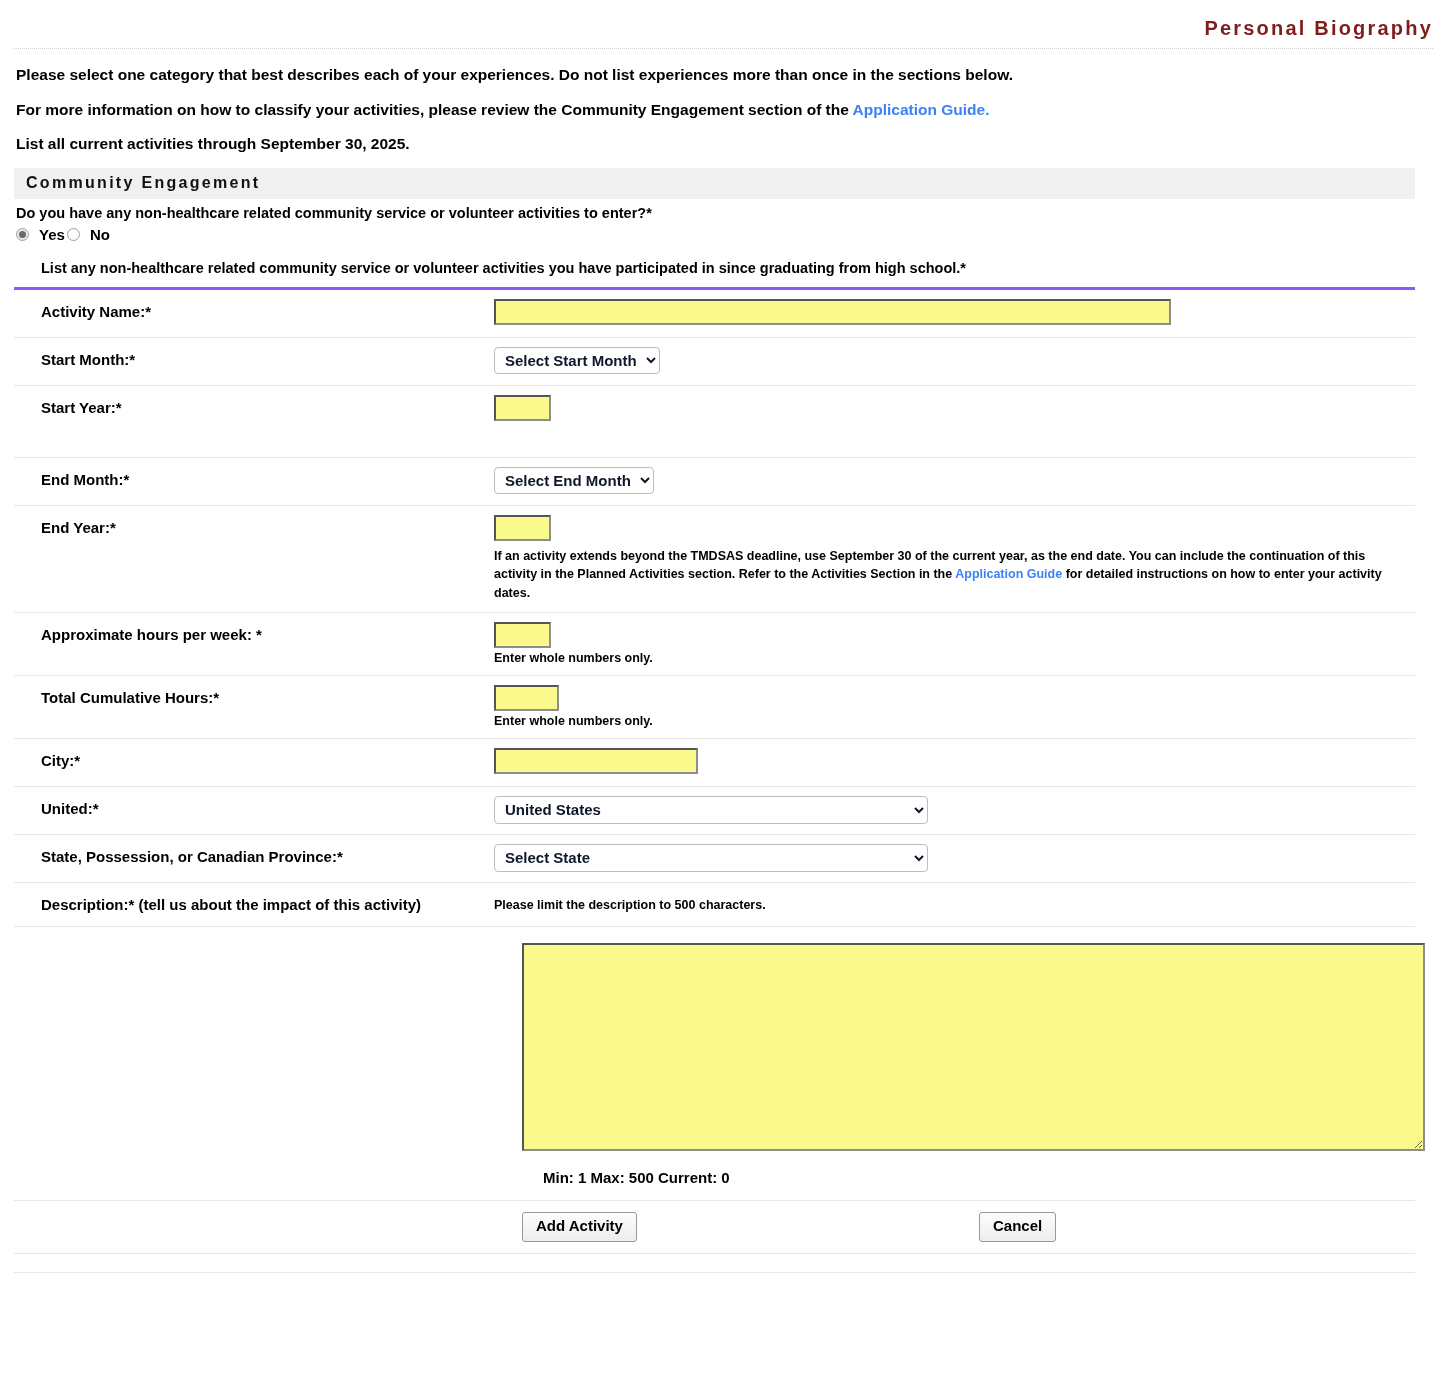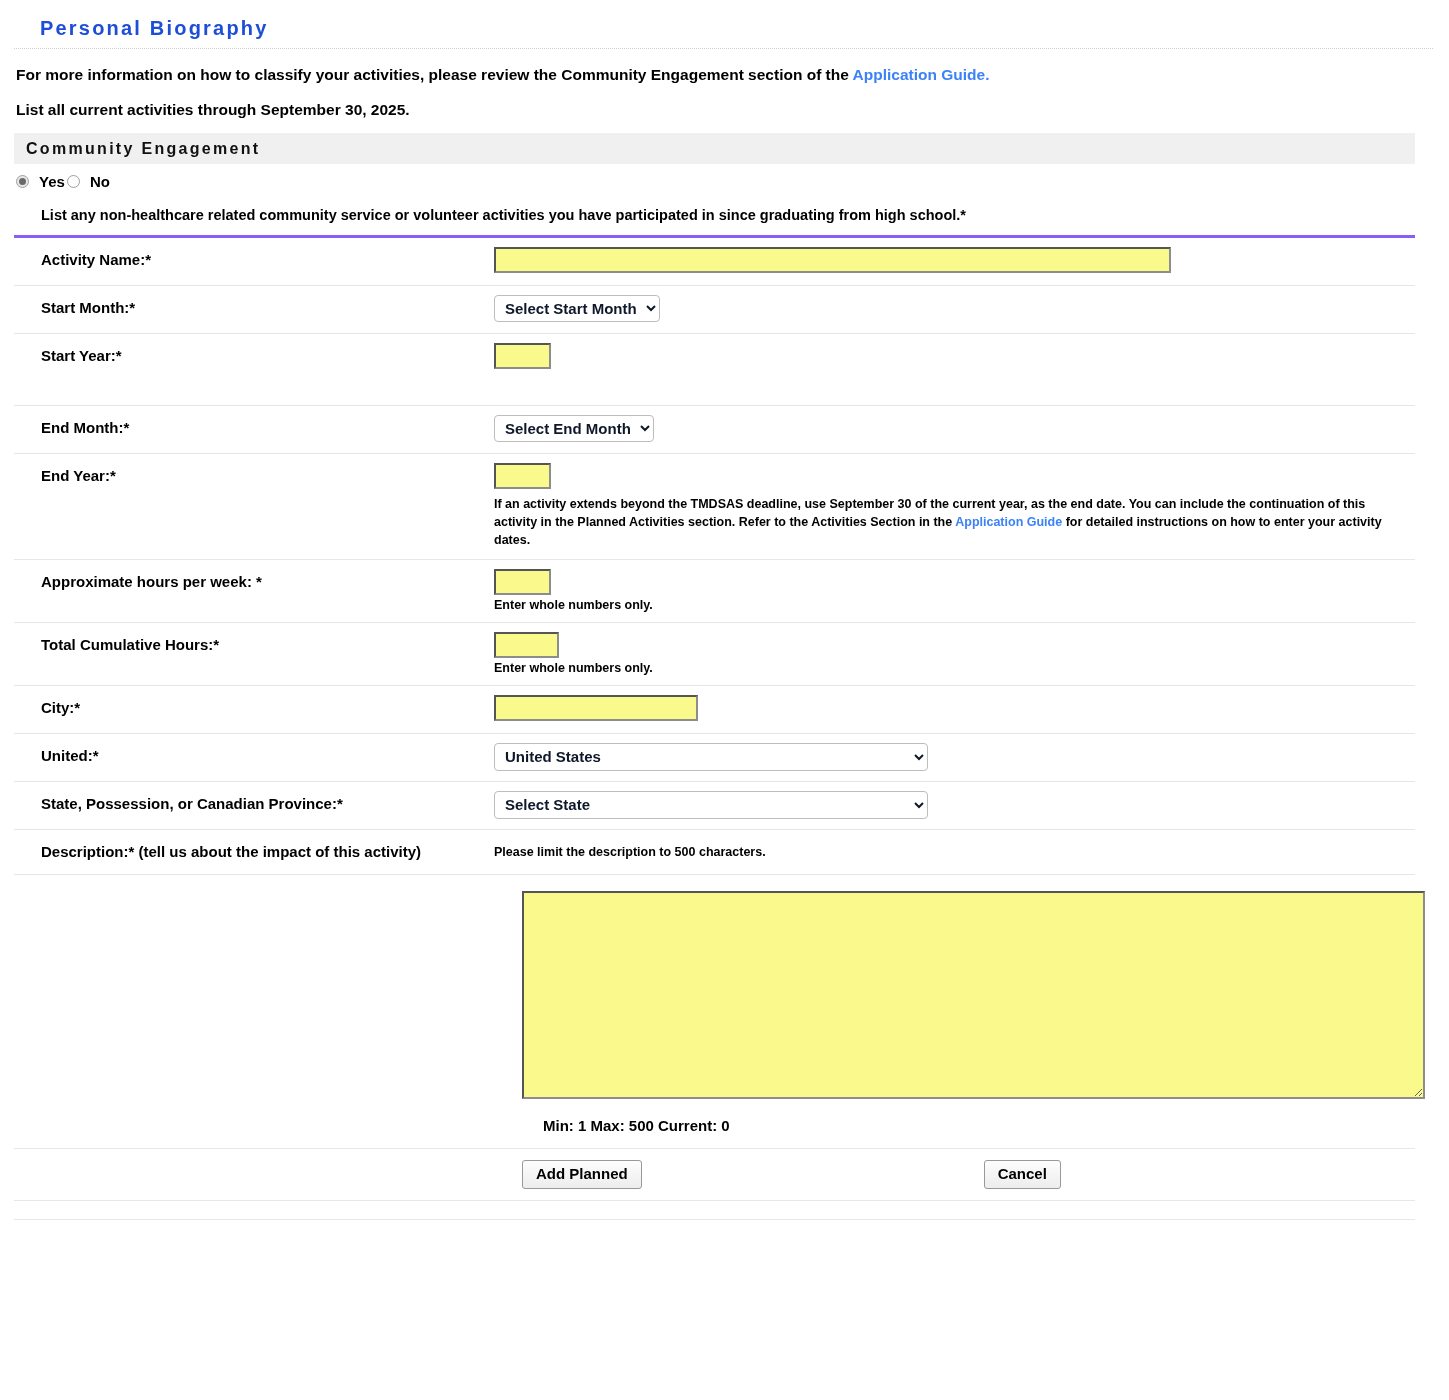--- a/index.html
+++ b/index.html
@@ -23,25 +23,26 @@
     overflow: hidden;
   }
 
   
   .pb-header {
     padding: 18px 0 10px 26px;
     border-bottom: 1px dotted #cfcfcf;
     margin: 0 16px 0 14px;
   }
   .pb-title {
-    color: #1d4ed8;
+    color: #7f1d1d;
     font-size: 20px;
     font-weight: bold;
     letter-spacing: 2.2px;
     line-height: 1;
+    text-align: right;
   }
 
   
   .intro-block {
     padding: 0 16px 0 16px;
   }
   .intro-line {
     font-size: 15.5px;
     font-weight: bold;
     line-height: 1.2;
@@ -265,29 +266,31 @@
 </head>
 <body>
 
 <div class="page">
 
   <div class="pb-header">
     <div class="pb-title">Personal Biography</div>
   </div>
 
   <div class="intro-block">
+    <div class="intro-line">Please select one category that best describes each of your experiences. Do not list experiences more than once in the sections below.</div>
     <div class="intro-line"><span>For more information on how to classify your activities, please review the Community Engagement section of the </span><a class="guide-link" href="#">Application Guide.</a></div>
     <div class="intro-line">List all current activities through September 30, 2025.</div>
   </div>
 
   <div class="section-band">
     <span class="section-band-title">Community Engagement</span>
   </div>
 
   <div class="question-wrap">
+    <div class="question-text">Do you have any non-healthcare related community service or volunteer activities to enter?*</div>
     <div class="radio-row">
       <span class="radio-dot checked"></span>
       <span class="radio-label">Yes</span>
       <span class="radio-dot"></span>
       <span class="radio-label">No</span>
     </div>
   </div>
 
   <div class="sub-instruction">List any non-healthcare related community service or volunteer activities you have participated in since graduating from high school.*</div>
 
@@ -378,21 +381,21 @@
       <div class="cell-label">Description:* (tell us about the impact of this activity)</div>
       <div class="cell-field desc-helper">Please limit the description to 500 characters.</div>
     </div>
 
     <div class="textarea-row">
       <textarea class="yf-area" style=""></textarea>
       <div class="counter-text">Min: 1 Max: 500 Current: 0</div>
     </div>
 
     <div class="buttons-row">
-      <button class="btn">Add Planned</button>
+      <button class="btn">Add Activity</button>
       <span class="btn-spacer"></span>
       <button class="btn">Cancel</button>
     </div>
 
   </div>
 
   <div class="tail-rule"></div>
 
 </div>
 

